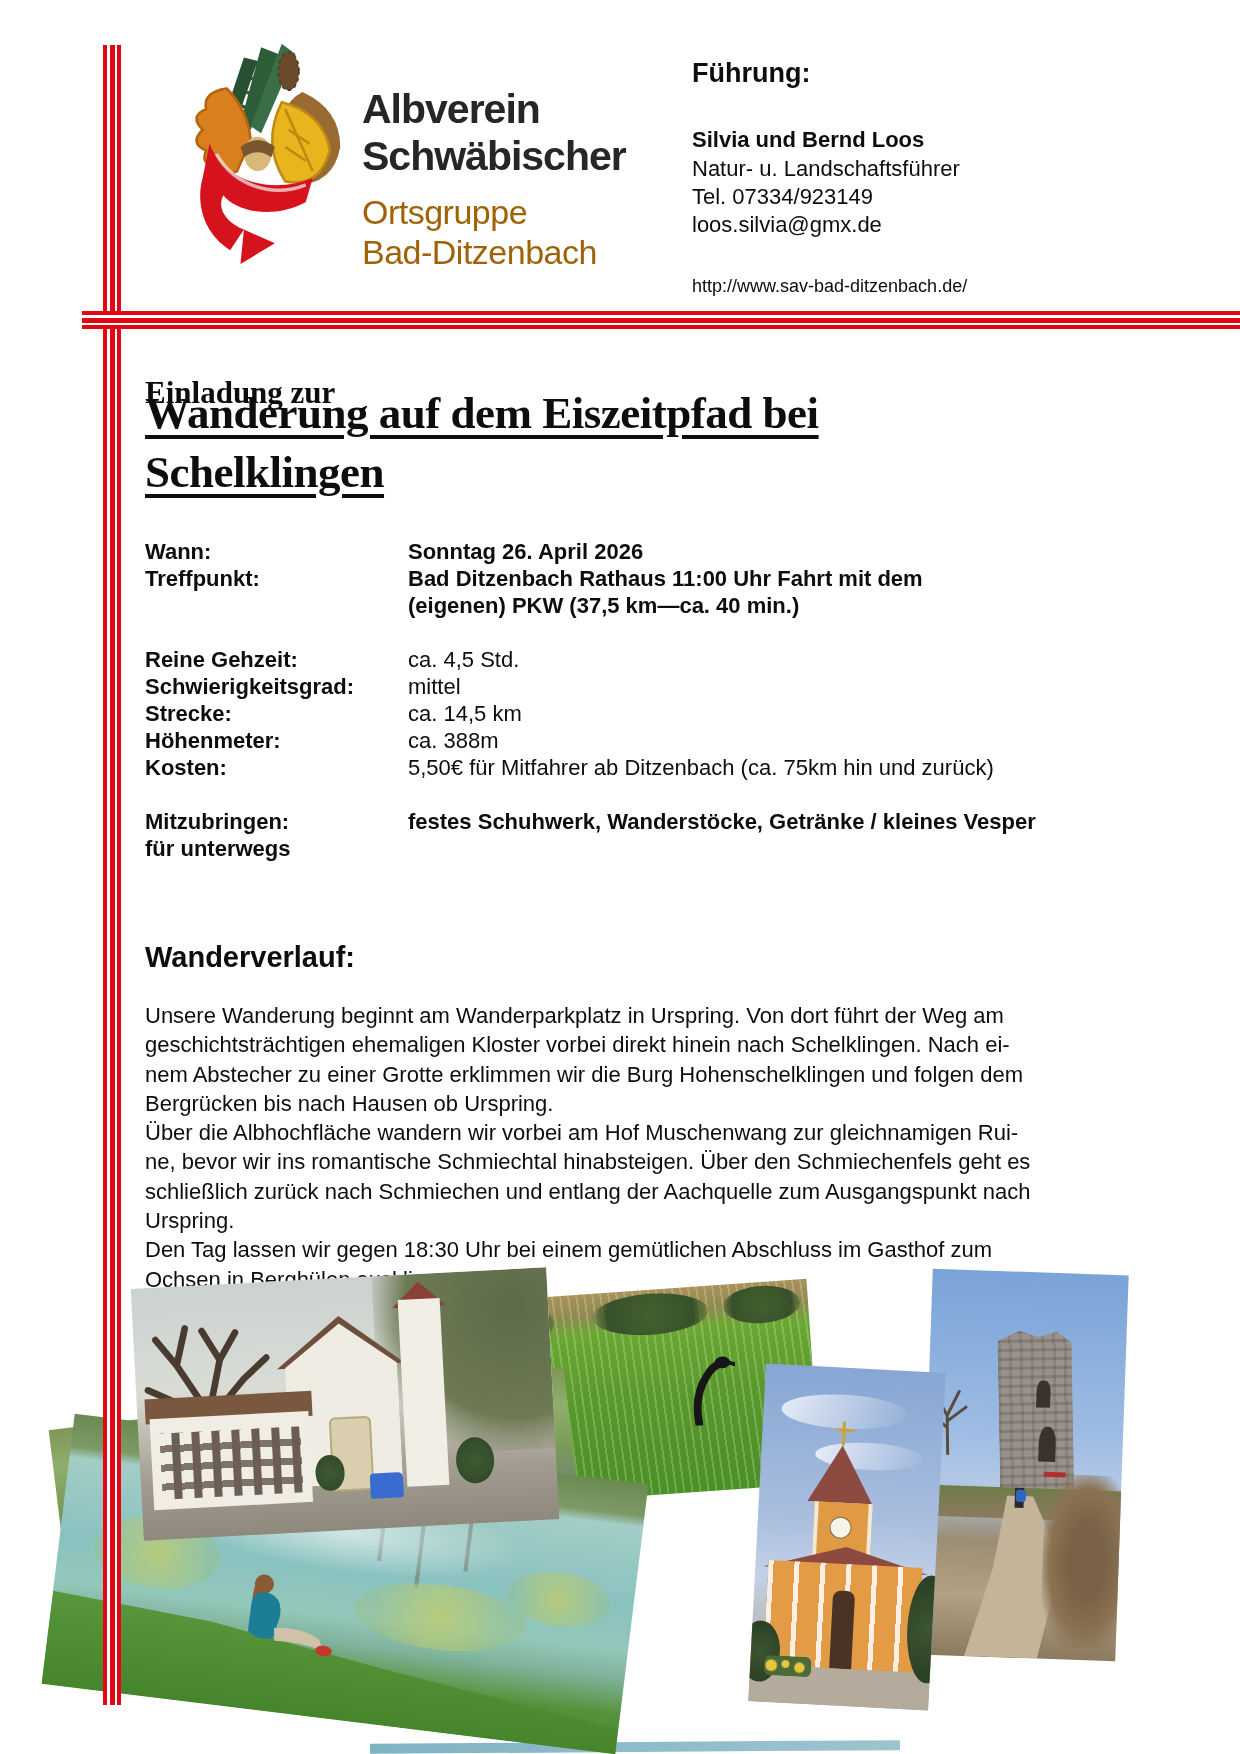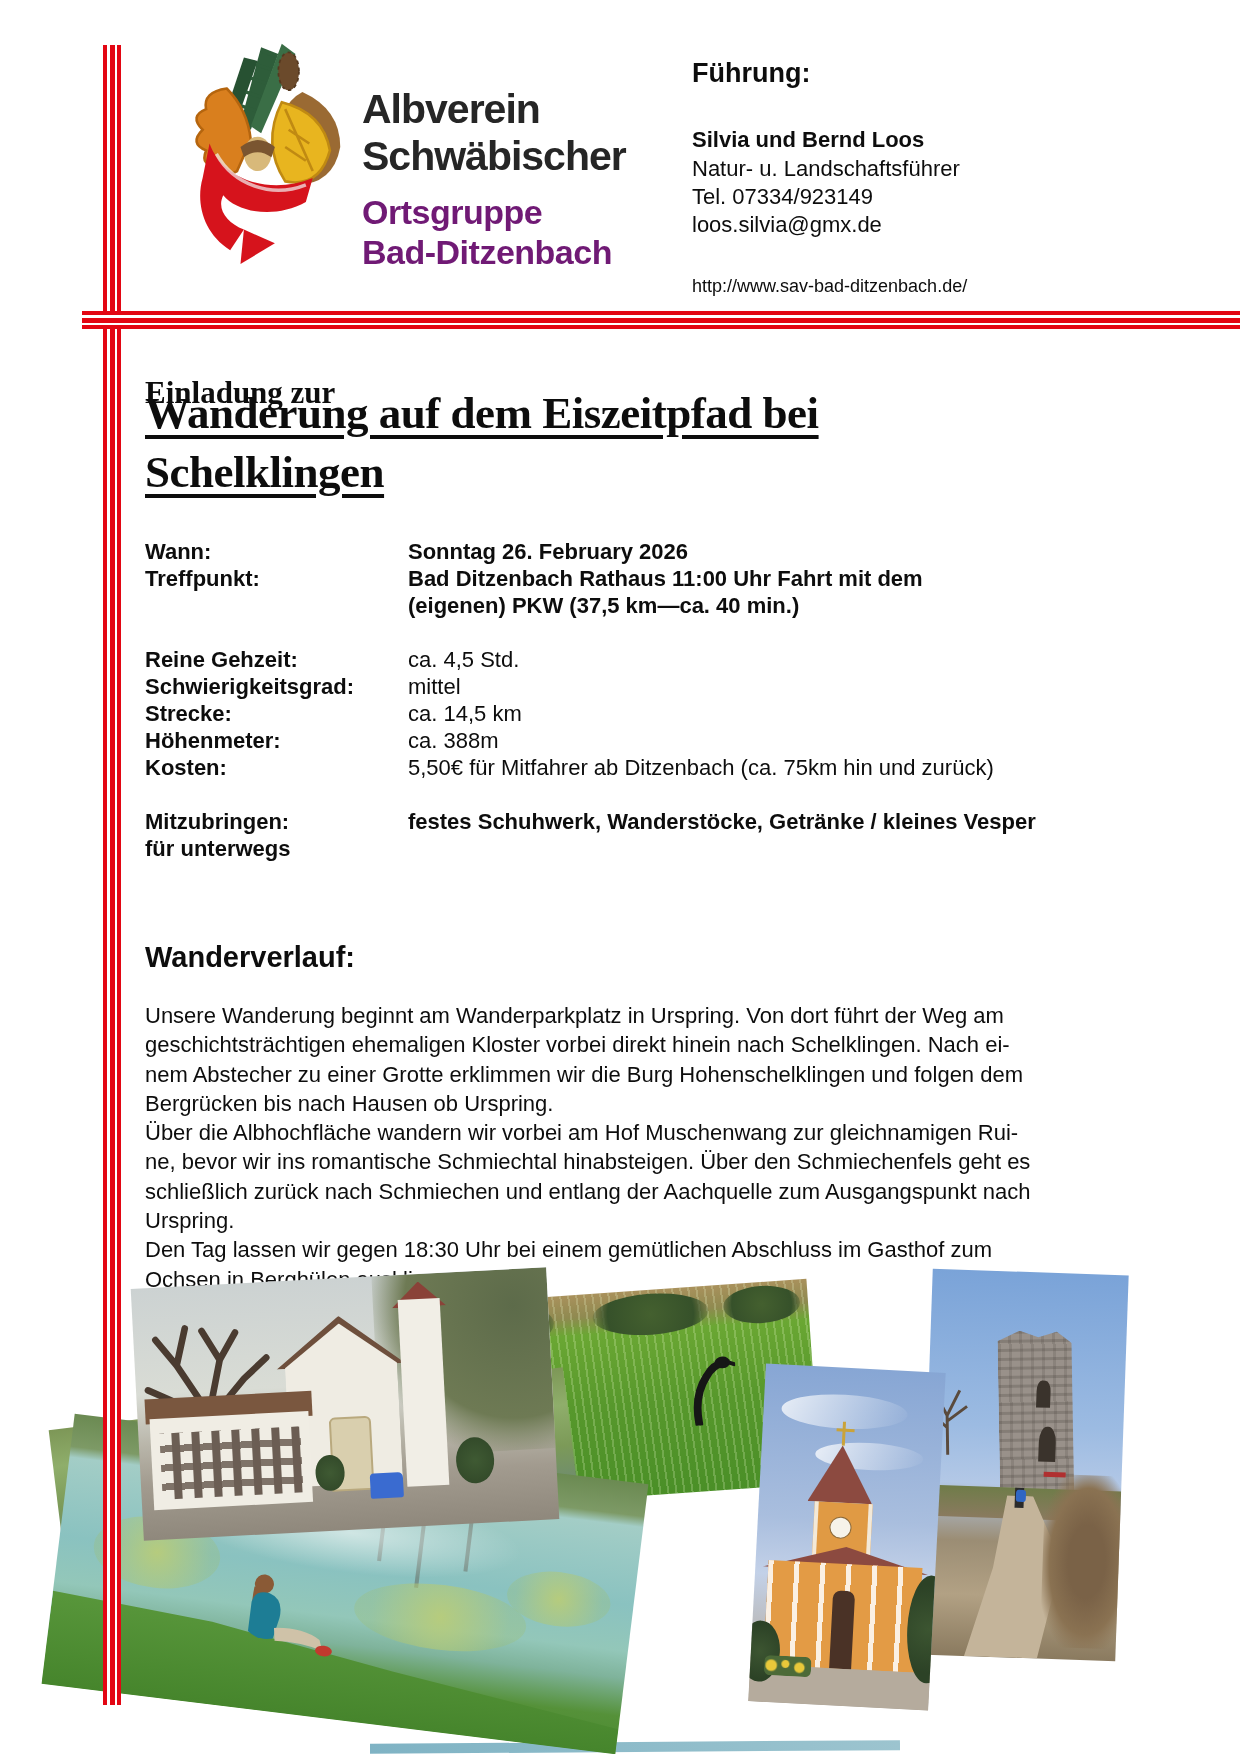--- a/index.html
+++ b/index.html
@@ -7,21 +7,21 @@
        font-family:"Liberation Sans",sans-serif;color:#0d0d0d;overflow:hidden;}
   .abs{position:absolute;}
   .pre{white-space:pre-line;}
   
   .vband{left:103px;top:45px;width:18px;height:1660px;z-index:10;
     background:linear-gradient(90deg,#e30613 0 4px,#fff 4px 6.5px,#e30613 6.5px 11.5px,#fff 11.5px 14px,#e30613 14px 18px);}
   .hband{left:82px;top:311px;width:1158px;height:18px;z-index:10;
     background:linear-gradient(180deg,#e30613 0 4px,#fff 4px 6.5px,#e30613 6.5px 11.5px,#fff 11.5px 14px,#e30613 14px 18px);}
   
   .brand{left:362px;top:86px;font-weight:bold;color:#262626;line-height:47px;font-size:41px;letter-spacing:-1px;}
-  .group{left:362px;top:192px;font-weight:bold;color:#701a75;line-height:40px;font-size:34px;letter-spacing:-0.5px;}
+  .group{left:362px;top:192px;font-weight:normal;color:#a16207;line-height:40px;font-size:34px;letter-spacing:-0.5px;}
   .fuehrung{left:692px;top:58px;font-size:27px;font-weight:bold;}
   .contact{font-size:22px;line-height:27px;left:692px;}
   .contact.b{font-weight:bold;}
   .website{left:692px;top:276px;font-size:18px;}
   
   .intro{left:145px;top:331px;font-family:"Liberation Serif",serif;font-weight:bold;font-size:31px;margin-top:44px;}
   .title{left:145px;top:384px;font-family:"Liberation Serif",serif;font-weight:bold;font-size:45px;line-height:59px;
          text-decoration:underline;text-decoration-thickness:4px;text-underline-offset:7px;letter-spacing:-0.5px;}
   
   .details{left:145px;top:538px;font-size:22px;line-height:27px;width:1000px;}
@@ -142,21 +142,21 @@
 <div class="abs contact" style="top:211px;">loos.silvia@gmx.de</div>
 <div class="abs website">http://www.sav-bad-ditzenbach.de/</div>
 
 <div class="abs intro">Einladung zur</div>
 <div class="abs title pre">Wanderung auf dem Eiszeitpfad bei
 Schelklingen</div>
 
 <div class="abs details">
   <div class="drow">
     <div class="dlabel">Wann:</div>
-    <div class="dval bval pre">Sonntag 26. February 2026</div>
+    <div class="dval bval pre">Sonntag 26. April 2026</div>
   </div>
   <div class="drow">
     <div class="dlabel">Treffpunkt:</div>
     <div class="dval bval pre">Bad Ditzenbach Rathaus 11:00 Uhr Fahrt mit dem
 (eigenen) PKW (37,5 km—ca. 40 min.)</div>
   </div>
   <div class="gap"></div>
   <div class="drow">
     <div class="dlabel">Reine Gehzeit:</div>
     <div class="dval">ca. 4,5 Std.</div>

